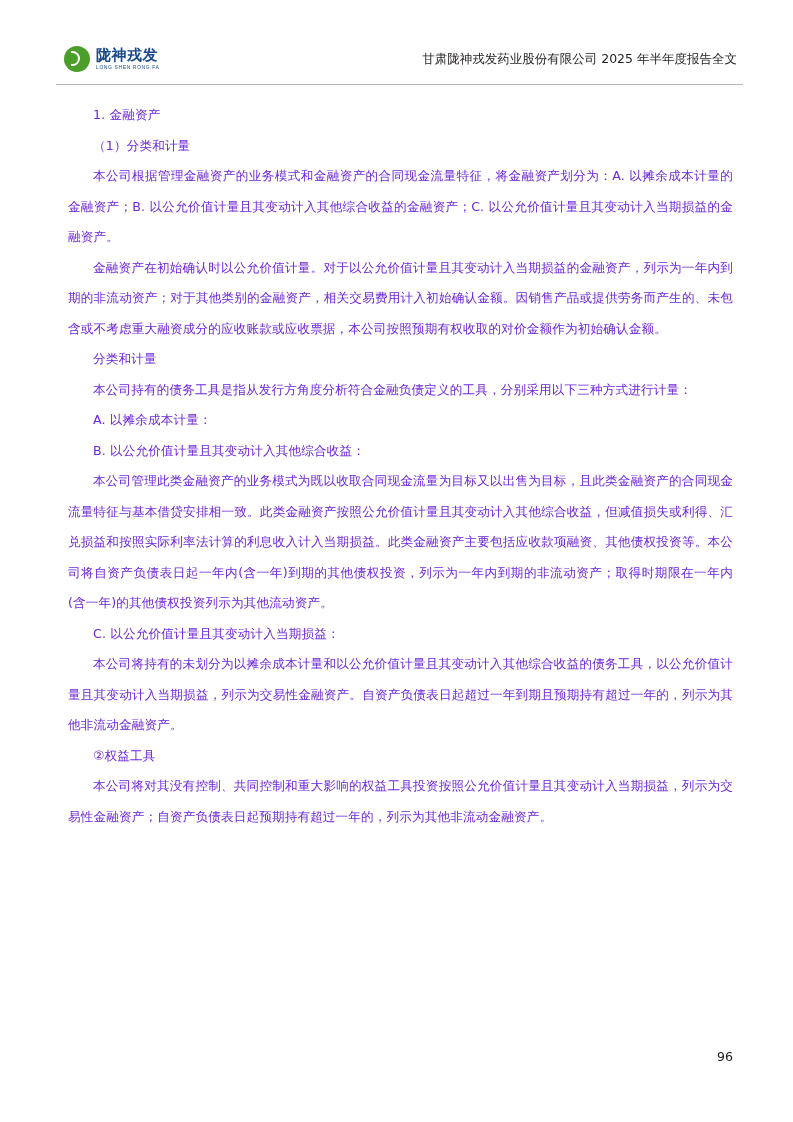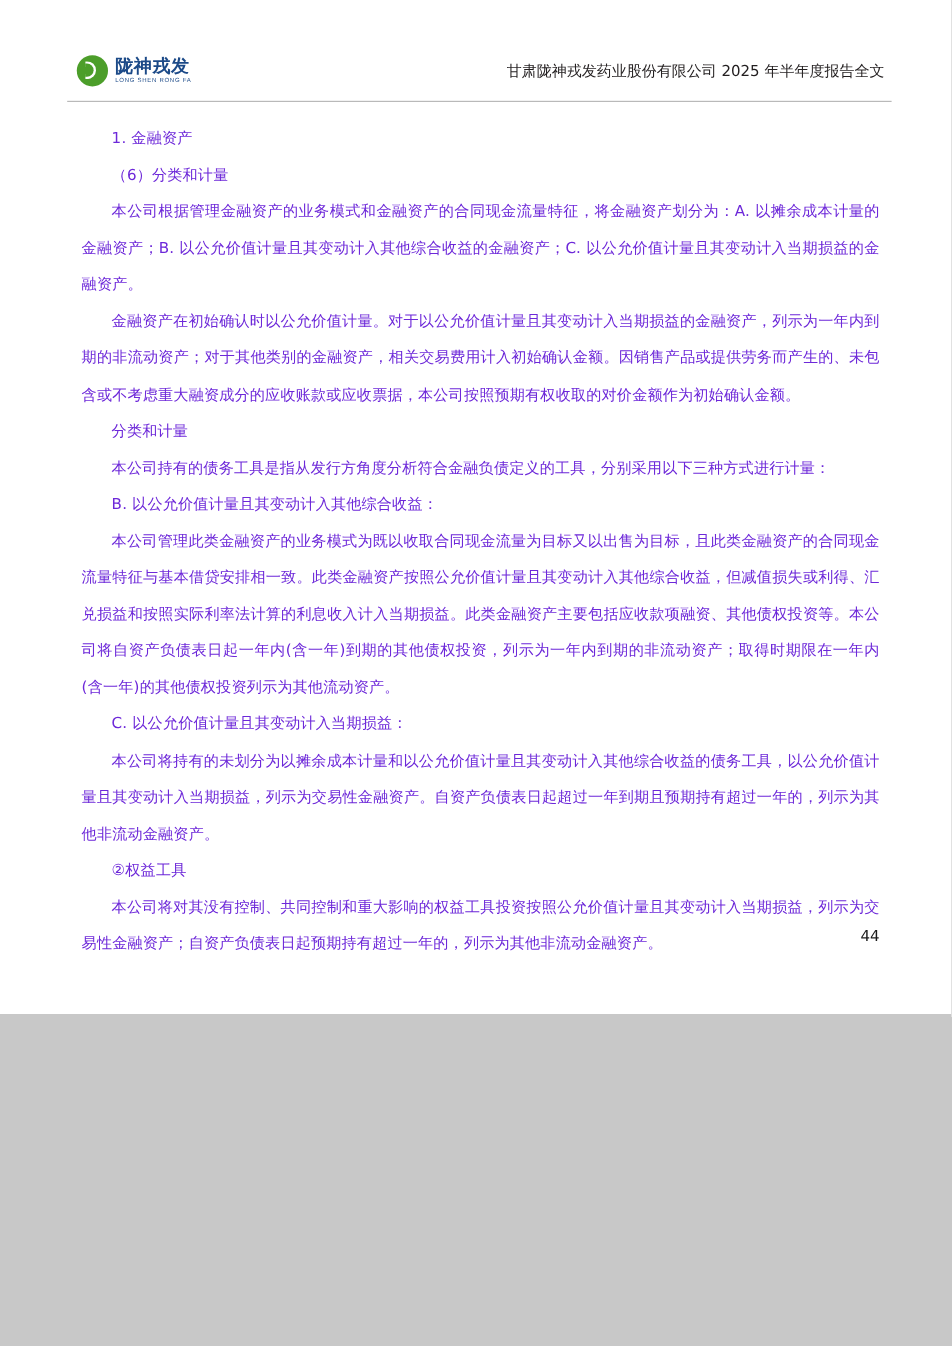--- a/index.html
+++ b/index.html
@@ -3,21 +3,21 @@
 <meta charset="utf-8">
 <style>
   html, body {
     margin: 0;
     padding: 0;
     background: #c8c8c8;
   }
   .page {
     position: relative;
     width: 793px;
-    height: 845px;
+    height: 1122px;
     background: #ffffff;
     margin: 0 auto;
     box-sizing: border-box;
     font-family: "Liberation Serif", "DejaVu Serif", serif;
     overflow: hidden;
   }
   
   .header {
     position: absolute;
     top: 38px;
@@ -130,28 +130,29 @@
         <span class="logo-cn">陇神戎发</span>
         <span class="logo-en">LONG SHEN RONG FA</span>
       </span>
     </div>
     <div class="header-title">甘肃陇神戎发药业股份有限公司 2025 年半年度报告全文</div>
   </div>
   <div class="header-rule"></div>
 
   <div class="content">
     <p class="ind">1. 金融资产</p>
-    <p class="ind">（6）分类和计量</p>
+    <p class="ind">（1）分类和计量</p>
     <p class="ind">本公司根据管理金融资产的业务模式和金融资产的合同现金流量特征，将金融资产划分为：A. 以摊余成本计量的金融资产；B. 以公允价值计量且其变动计入其他综合收益的金融资产；C. 以公允价值计量且其变动计入当期损益的金融资产。</p>
     <p class="ind">金融资产在初始确认时以公允价值计量。对于以公允价值计量且其变动计入当期损益的金融资产，列示为一年内到期的非流动资产；对于其他类别的金融资产，相关交易费用计入初始确认金额。因销售产品或提供劳务而产生的、未包含或不考虑重大融资成分的应收账款或应收票据，本公司按照预期有权收取的对价金额作为初始确认金额。</p>
     <p class="ind">分类和计量</p>
     <p class="ind">本公司持有的债务工具是指从发行方角度分析符合金融负债定义的工具，分别采用以下三种方式进行计量：</p>
+    <p class="ind">A. 以摊余成本计量：</p>
     <p class="ind">B. 以公允价值计量且其变动计入其他综合收益：</p>
     <p class="ind">本公司管理此类金融资产的业务模式为既以收取合同现金流量为目标又以出售为目标，且此类金融资产的合同现金流量特征与基本借贷安排相一致。此类金融资产按照公允价值计量且其变动计入其他综合收益，但减值损失或利得、汇兑损益和按照实际利率法计算的利息收入计入当期损益。此类金融资产主要包括应收款项融资、其他债权投资等。本公司将自资产负债表日起一年内(含一年)到期的其他债权投资，列示为一年内到期的非流动资产；取得时期限在一年内(含一年)的其他债权投资列示为其他流动资产。</p>
     <p class="ind">C. 以公允价值计量且其变动计入当期损益：</p>
     <p class="ind">本公司将持有的未划分为以摊余成本计量和以公允价值计量且其变动计入其他综合收益的债务工具，以公允价值计量且其变动计入当期损益，列示为交易性金融资产。自资产负债表日起超过一年到期且预期持有超过一年的，列示为其他非流动金融资产。</p>
     <p class="ind">②权益工具</p>
     <p class="ind">本公司将对其没有控制、共同控制和重大影响的权益工具投资按照公允价值计量且其变动计入当期损益，列示为交易性金融资产；自资产负债表日起预期持有超过一年的，列示为其他非流动金融资产。</p>
   </div>
 
-  <div class="page-number">44</div>
+  <div class="page-number">96</div>
 
 </div>
 
 </body></html>

